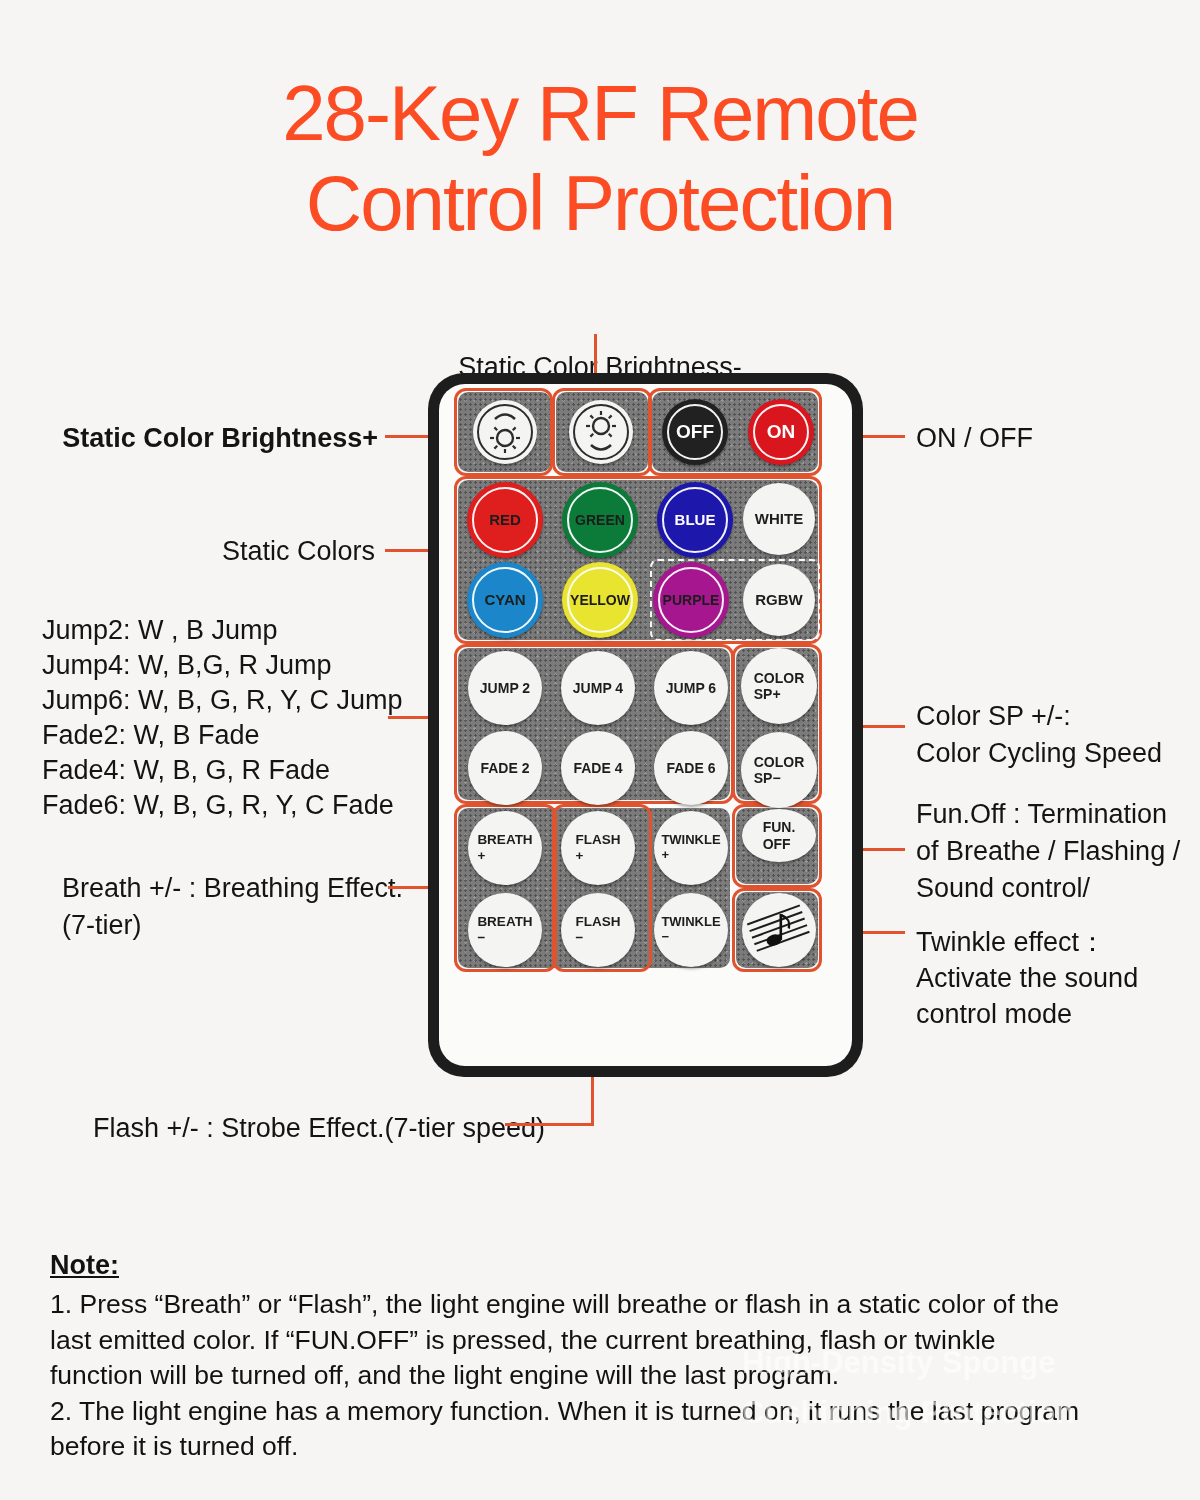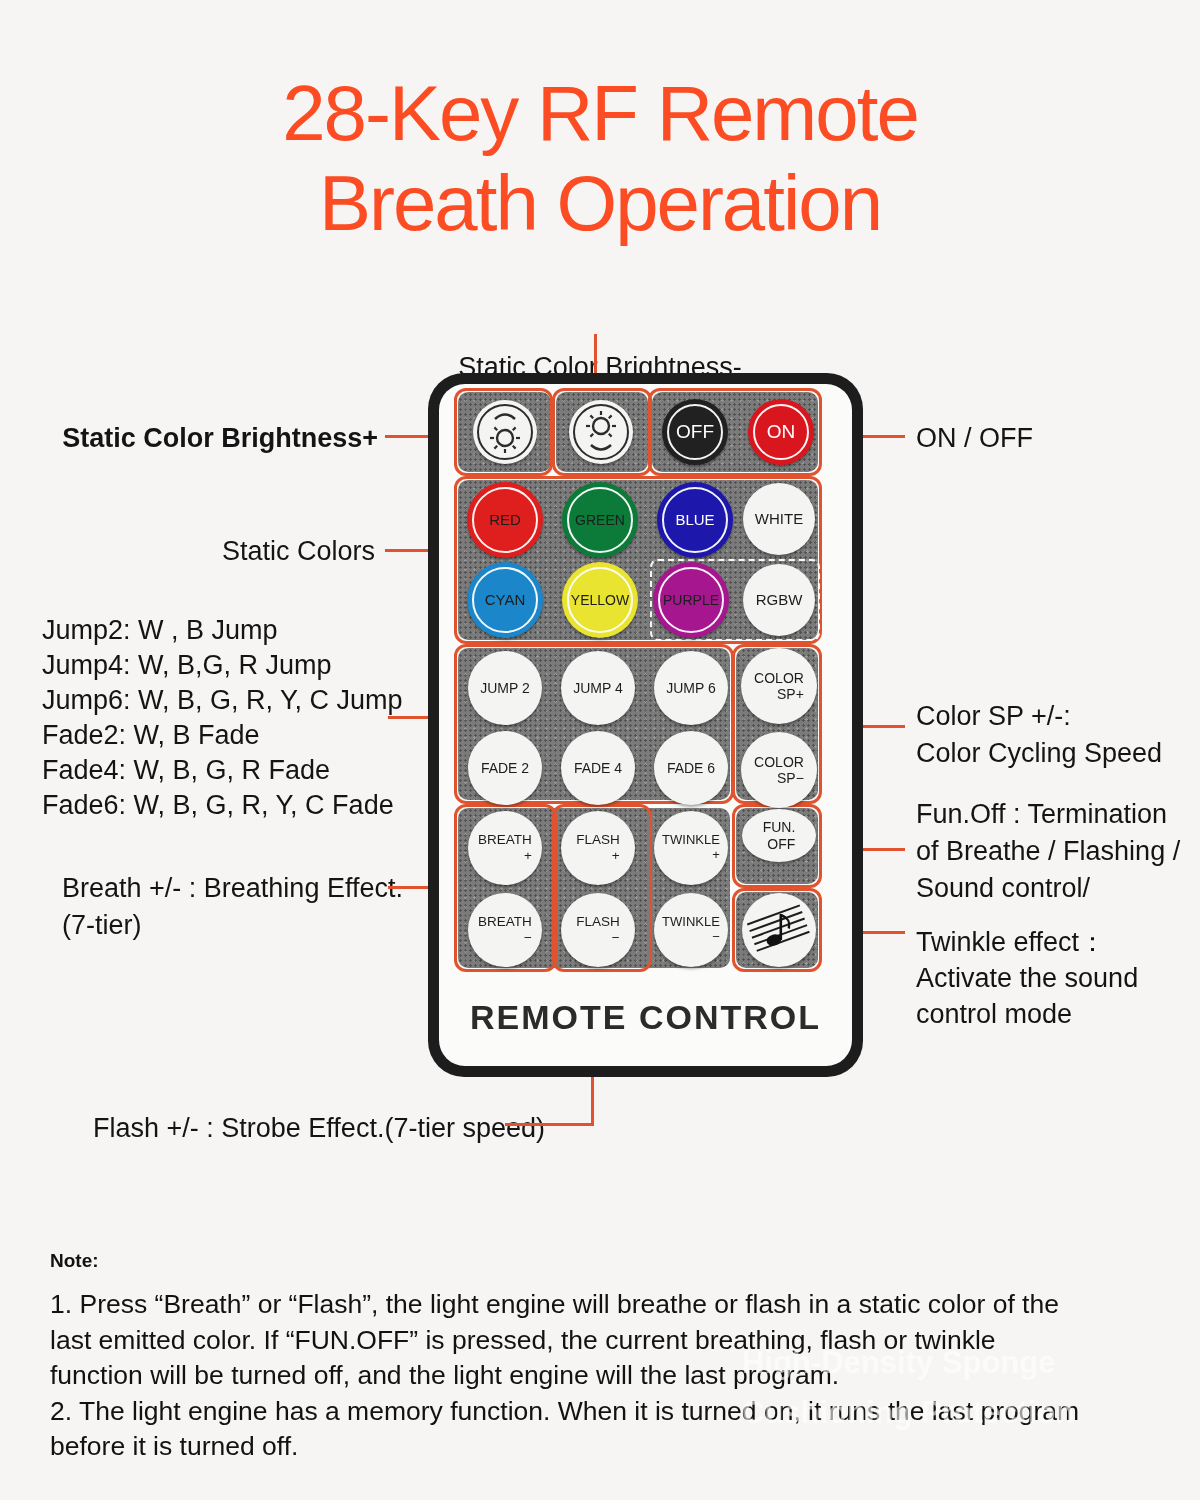--- a/index.html
+++ b/index.html
@@ -17,47 +17,47 @@
   .remote{position:absolute;left:428px;top:373px;width:435px;height:704px;
           background:var(--frame-black,#1d1d1d);border-radius:36px;}
   .face{position:absolute;inset:11px;background:#fbfbfa;border-radius:26px;}
   .pad{position:absolute;border-radius:10px;background-color:var(--pad-gray,#7b7b7b);
        background-image:radial-gradient(rgba(20,20,20,.40) 1px, transparent 1.4px),
                         radial-gradient(rgba(255,255,255,.22) 1px, transparent 1.4px);
        background-size:5px 5px,9px 9px;background-position:0 0,3px 4px;}
   .obox{position:absolute;border:3px solid var(--line,#e0532e);border-radius:12px;box-sizing:border-box;}
   .dashbox{position:absolute;border:2px dashed rgba(255,255,255,.95);border-radius:8px;box-sizing:border-box;}
   .btn{position:absolute;border-radius:50%;background:var(--btn-white,#f4f4f2);
-       display:flex;align-items:center;justify-content:center;text-align:right;
-       font-weight:400;color:#1d1d1d;font-size:14px;line-height:1.15;
+       display:flex;align-items:center;justify-content:center;text-align:left;
+       font-weight:700;color:#1d1d1d;font-size:14px;line-height:1.15;
        box-shadow:0 2px 3px rgba(0,0,0,.35);cursor:pointer;}
   .ring::after{content:"";position:absolute;inset:5px;border:2px solid rgba(255,255,255,.95);border-radius:50%;}
   .t-light{color:#ffffff;}
   .c-off{background:var(--off-black,#212121);}
   .c-on{background:var(--on-red,#d9151e);}
   .c-red{background:var(--red,#df1e1e);}
   .c-green{background:var(--green,#0c7a38);}
   .c-blue{background:var(--blue,#1d18ab);}
   .c-cyan{background:var(--cyan,#1b86c9);}
   .c-yellow{background:var(--yellow,#e8e430);}
   .c-purple{background:var(--purple,#a6168f);}
   .brand{position:absolute;left:0;width:435px;top:625px;text-align:center;
          font-size:34px;font-weight:700;letter-spacing:2px;color:#2b2b2b;}
   .watermark{position:absolute;left:742px;top:1338px;font-size:31px;font-weight:700;
              line-height:50px;color:rgba(255,255,255,.58);pointer-events:none;white-space:pre-line;}
-  .note-h{position:absolute;left:50px;top:1250px;font-size:19px;font-weight:700;}
+  .note-h{position:absolute;left:50px;top:1250px;font-size:27px;font-weight:700;text-decoration:underline;}
   .note-b{position:absolute;left:50px;top:1287px;width:1145px;font-size:26.5px;line-height:35.5px;white-space:pre-line;}
   svg{display:block;}
 </style>
 </head>
 <body>
 
 <div class="abs title">
   <div>28-Key RF Remote</div>
-  <div>Breath Operation</div>
+  <div>Control Protection</div>
 </div>
 
 <div class="lbl" style="left:0;top:305px;width:1200px;text-align:center;margin-top:44px;">Static Color Brightness-</div>
 <div class="lbl" style="left:60px;top:420px;width:318px;text-align:right;font-weight:bold;">Static Color Brightness+</div>
 <div class="lbl" style="left:916px;top:420px;">ON / OFF</div>
 <div class="lbl" style="left:60px;top:533px;width:315px;text-align:right;">Static Colors</div>
 <div class="lbl ml" style="left:42px;top:613px;line-height:35px;">Jump2: W , B Jump
 Jump4: W, B,G, R Jump
 Jump6: W,  B, G, R, Y, C Jump
 Fade2: W,  B Fade
@@ -189,21 +189,20 @@
         <line x1="4" y1="30" x2="60" y2="30"></line>
         <line x1="4" y1="37" x2="60" y2="37"></line>
         <line x1="4" y1="44" x2="60" y2="44"></line>
       </g>
       <ellipse cx="27" cy="42" rx="7.5" ry="5.5" transform="rotate(-15 27 42)" fill="#111"></ellipse>
       <rect x="32.5" y="16" width="2.6" height="26" fill="#111"></rect>
       <path d="M35 16 q10 4 8 15 l-2.4 -1 q2.4 -8.5 -5.6 -11 z" fill="#111"></path>
     </svg>
   </div>
 
-  <div class="brand">REMOTE CONTROL</div>
 </div>
 
 <div class="note-h">Note:</div>
 <div class="note-b">1. Press “Breath” or “Flash”, the light engine will breathe or flash in a static color of the
 last emitted color. If “FUN.OFF” is pressed, the current breathing, flash or twinkle
 function will be turned off, and the light engine will the last program.
 2. The light engine has a memory function. When it is turned on, it runs the last program
 before it is turned off.</div>
 <div class="watermark">High-Density Sponge
 Cushioning Protection</div>

